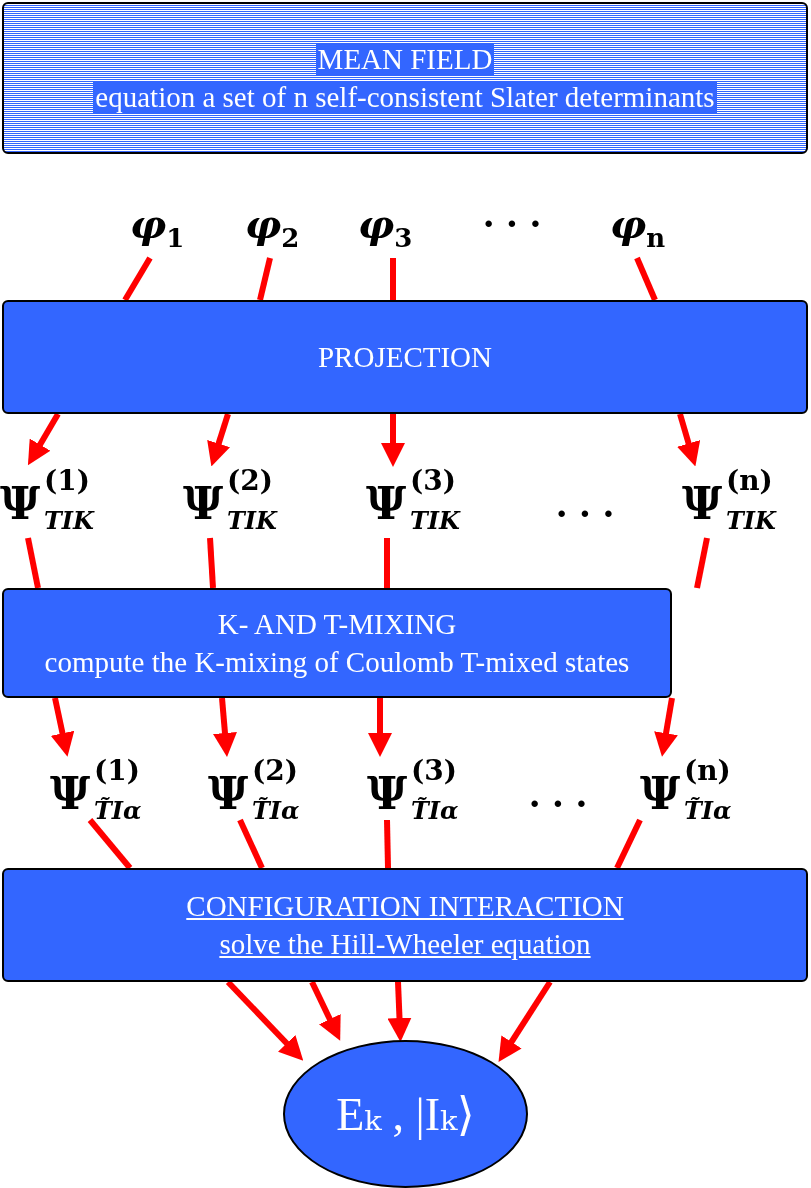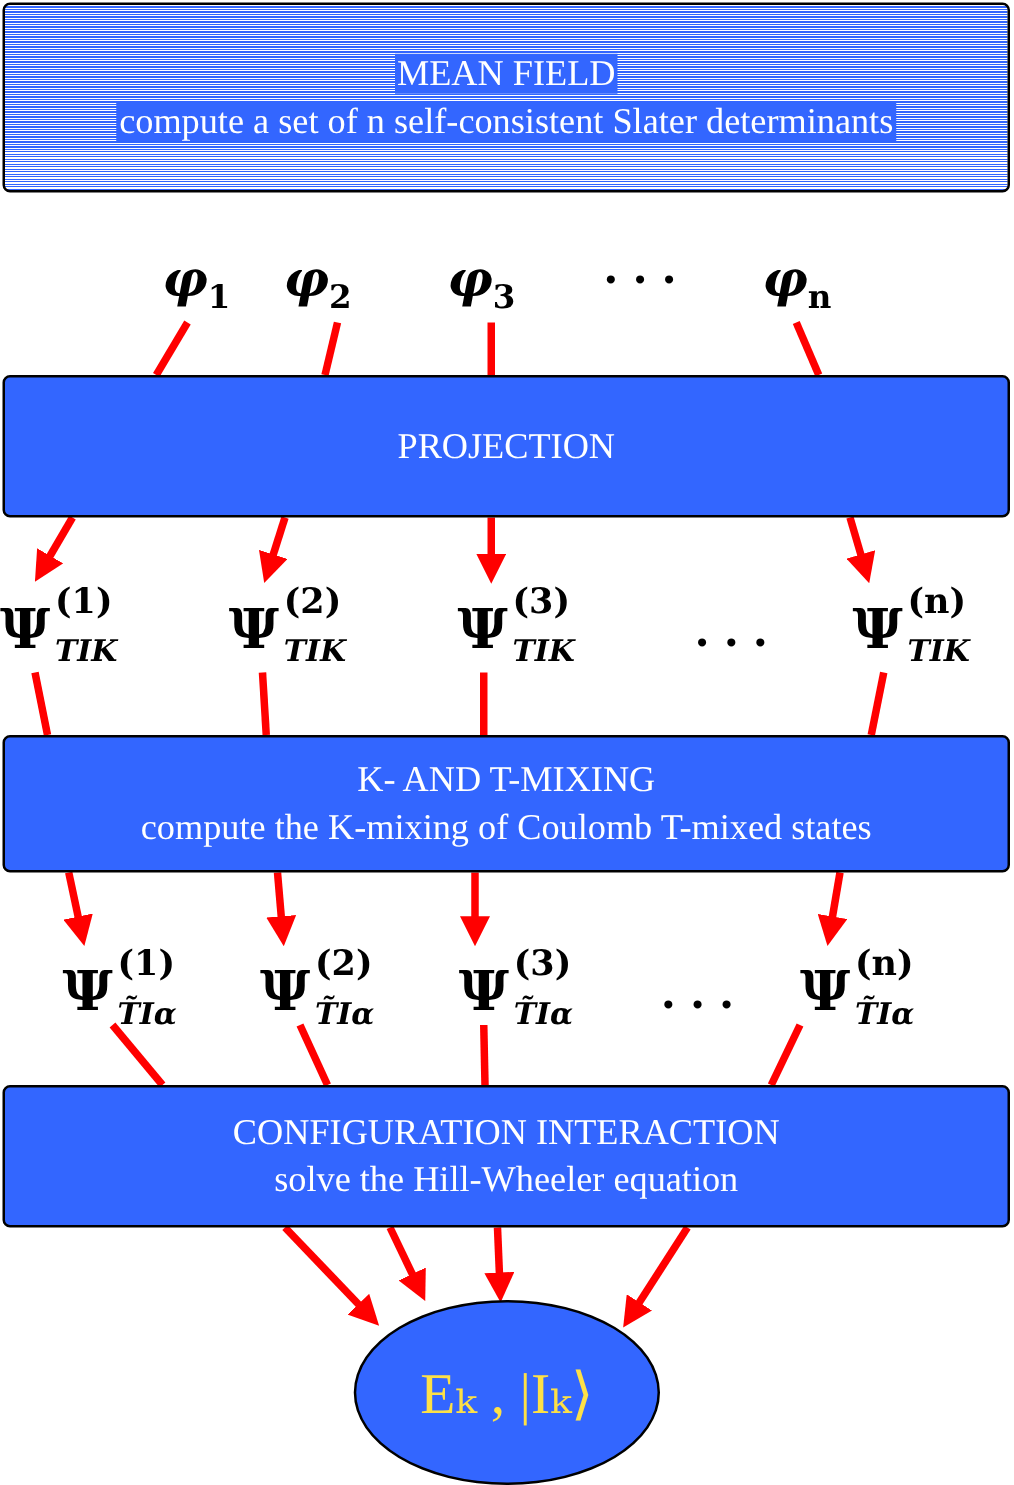--- a/index.html
+++ b/index.html
@@ -7,28 +7,28 @@
   .box{position:absolute;background:#3366ff;border:2px solid #000;border-radius:6px;color:#fff;text-align:center;box-sizing:border-box;display:flex;flex-direction:column;justify-content:center;font-size:29px;line-height:38px;}
   .mf{background:repeating-linear-gradient(0deg,#3366ff 0 1px,#fff 1px 2px);}
   .mf span{background:#3366ff;padding:0 2px;}
   svg.arrows{position:absolute;left:0;top:0;width:811px;height:1188px;}
   .sym{position:absolute;font-size:44px;color:#000;font-weight:bold;white-space:nowrap;font-family:"DejaVu Serif",serif;}
   .sym .sup{position:absolute;font-size:28px;top:-14px;left:44px;}
   .sym .sub{position:absolute;font-size:24px;top:28px;left:44px;font-style:italic;}
   .phi{position:absolute;font-size:40px;font-style:italic;font-weight:bold;font-family:"DejaVu Serif",serif;text-align:center;}
   .phi sub{font-size:26px;font-style:normal;}
   .dots{position:absolute;font-size:40px;font-weight:bold;}
-  .ellipse{position:absolute;left:283px;top:1040px;width:245px;height:148px;border-radius:50%;background:#3366ff;border:2px solid #000;box-sizing:border-box;color:#fde047;font-size:46px;display:flex;align-items:center;justify-content:center;}
+  .ellipse{position:absolute;left:283px;top:1040px;width:245px;height:148px;border-radius:50%;background:#3366ff;border:2px solid #000;box-sizing:border-box;color:#ffffff;font-size:46px;display:flex;align-items:center;justify-content:center;}
 </style>
 </head>
 <body>
 
 <div class="box mf" style="left:2px;top:2px;width:806px;height:152px;">
   <div><span>MEAN FIELD</span></div>
-  <div><span>compute a set of n self-consistent Slater determinants</span></div>
+  <div><span>equation a set of n self-consistent Slater determinants</span></div>
 </div>
 
 <svg class="arrows">
   <defs>
       <marker id="ah" markerWidth="4" markerHeight="4" refX="2" refY="2" orient="auto">
         <path d="M0,0 L4,2 L0,4 z" fill="#ff0000"></path>
       </marker>
     </defs>
   <g stroke="#ff0000" stroke-width="6" fill="none">
     <line x1="150" y1="258" x2="125" y2="300"></line>
@@ -52,46 +52,46 @@
     <line x1="387" y1="820" x2="388" y2="868"></line>
     <line x1="640" y1="820" x2="617" y2="868"></line>
     <line x1="228" y1="982" x2="295" y2="1052" marker-end="url(#ah)"></line>
     <line x1="312" y1="982" x2="335" y2="1030" marker-end="url(#ah)"></line>
     <line x1="398" y1="982" x2="400" y2="1030" marker-end="url(#ah)"></line>
     <line x1="550" y1="982" x2="505" y2="1052" marker-end="url(#ah)"></line>
   </g>
 </svg>
 
 <div class="phi" style="left:130px;top:200px;"><span>φ</span><sub>1</sub></div>
-<div class="phi" style="left:227px;top:200px;"><span>φ</span><sub>2</sub></div>
+<div class="phi" style="left:245px;top:200px;"><span>φ</span><sub>2</sub></div>
 <div class="phi" style="left:358px;top:200px;"><span>φ</span><sub>3</sub></div>
 <div class="dots" style="left:482px;top:200px;">· · ·</div>
 <div class="phi" style="left:610px;top:200px;"><span>φ</span><sub>n</sub></div>
 
 <div class="box" style="left:2px;top:300px;width:806px;height:114px;">
   <div>PROJECTION</div>
 </div>
 
 <div class="sym" style="left:0px;top:478px;"><span>Ψ</span><span class="sup">(1)</span><span class="sub">TIK</span></div>
 <div class="sym" style="left:183px;top:478px;"><span>Ψ</span><span class="sup">(2)</span><span class="sub">TIK</span></div>
 <div class="sym" style="left:366px;top:478px;"><span>Ψ</span><span class="sup">(3)</span><span class="sub">TIK</span></div>
 <div class="dots" style="left:555px;top:490px;">· · ·</div>
 <div class="sym" style="left:682px;top:478px;"><span>Ψ</span><span class="sup">(n)</span><span class="sub">TIK</span></div>
 
-<div class="box" style="left:2px;top:588px;width:806px;height:110px;">
+<div class="box" style="left:2px;top:588px;width:670px;height:110px;">
   <div>K- AND T-MIXING</div>
   <div>compute the K-mixing of Coulomb T-mixed states</div>
 </div>
 
 <div class="sym" style="left:50px;top:768px;"><span>Ψ</span><span class="sup">(1)</span><span class="sub">T̃Iα</span></div>
 <div class="sym" style="left:208px;top:768px;"><span>Ψ</span><span class="sup">(2)</span><span class="sub">T̃Iα</span></div>
 <div class="sym" style="left:367px;top:768px;"><span>Ψ</span><span class="sup">(3)</span><span class="sub">T̃Iα</span></div>
 <div class="dots" style="left:528px;top:780px;">· · ·</div>
 <div class="sym" style="left:640px;top:768px;"><span>Ψ</span><span class="sup">(n)</span><span class="sub">T̃Iα</span></div>
 
-<div class="box" style="left:2px;top:868px;width:806px;height:114px;">
+<div class="box" style="left:2px;top:868px;width:806px;height:114px;text-decoration:underline;">
   <div>CONFIGURATION INTERACTION</div>
   <div>solve the Hill-Wheeler equation</div>
 </div>
 
 <div class="ellipse">
     <span>Eₖ , |Iₖ⟩</span>
   </div>
 
 </body></html>

